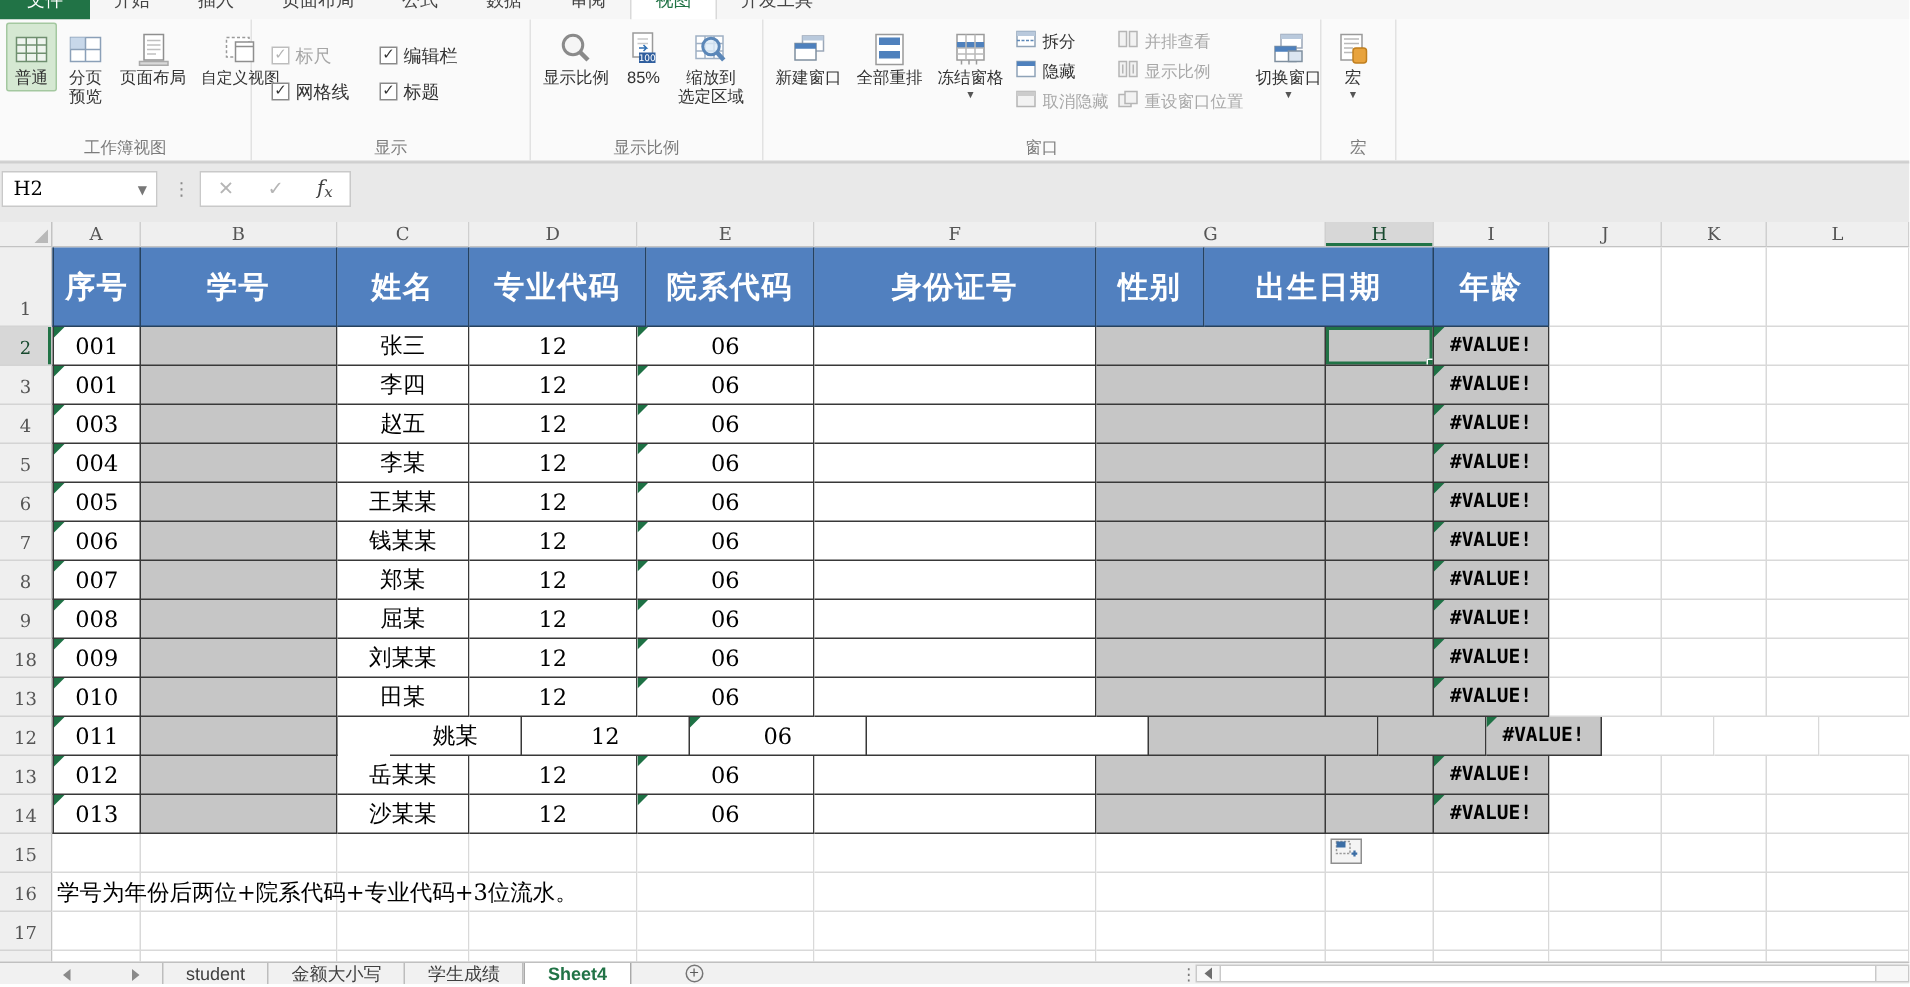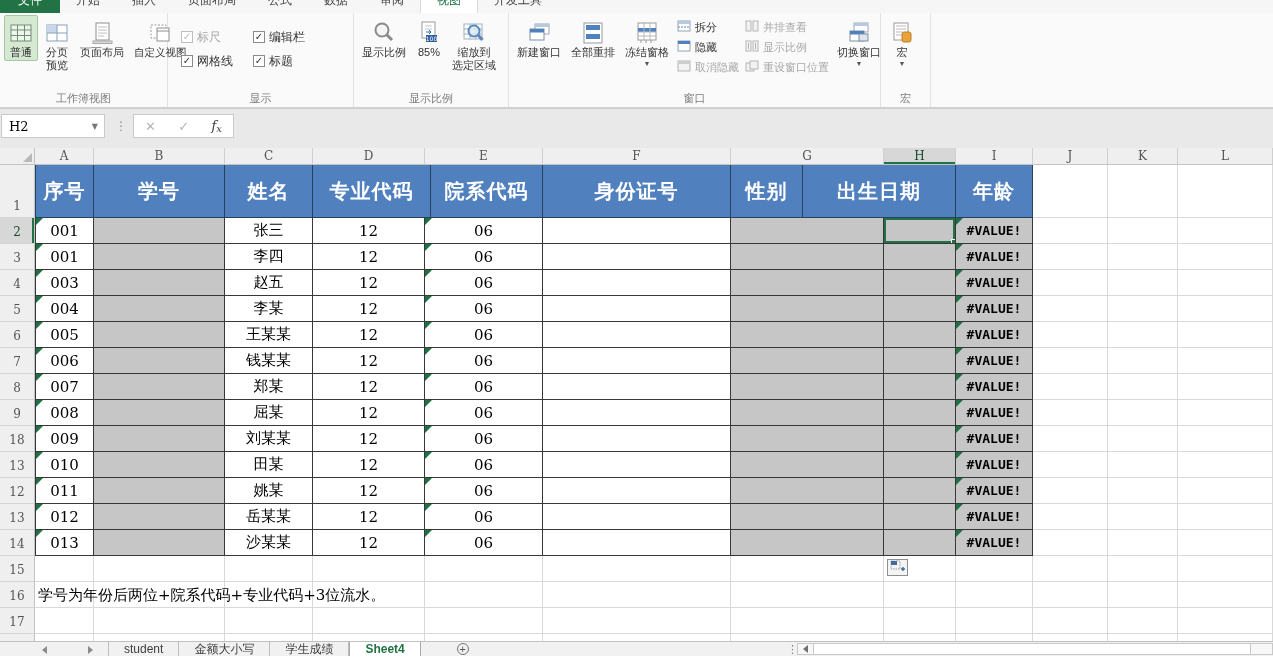--- a/index.html
+++ b/index.html
@@ -561,21 +561,21 @@
       <div class="cell tcell gray" style="width: 72px; flex: 0 0 72px;"></div>
       <div class="cell tcell gray tri err" style="width: 77px; flex: 0 0 77px;">#VALUE!</div>
       <div class="cell" style="width: 75px; flex: 0 0 75px;"></div>
       <div class="cell" style="width: 70px; flex: 0 0 70px;"></div>
       <div class="cell" style="width: 95px; flex: 0 0 95px;"></div>
     </div>
     <div class="grow" style="height: 26px;">
       <div class="rowhead">12</div>
       <div class="cell tcell tri c0" style="width: 59px; flex: 0 0 59px;">011</div>
       <div class="cell tcell gray" style="width: 131px; flex: 0 0 131px;"></div>
-      <div class="cell tcell" style="width: 88px; flex: 0 0 88px;">姚某</div>
+      <div class="cell tcell" style="width: 88px; flex: 0 0 88px; margin-left: 35px;">姚某</div>
       <div class="cell tcell" style="width: 112px; flex: 0 0 112px;">12</div>
       <div class="cell tcell tri" style="width: 118px; flex: 0 0 118px;">06</div>
       <div class="cell tcell" style="width: 188px; flex: 0 0 188px;"></div>
       <div class="cell tcell gray" style="width: 153px; flex: 0 0 153px;"></div>
       <div class="cell tcell gray" style="width: 72px; flex: 0 0 72px;"></div>
       <div class="cell tcell gray tri err" style="width: 77px; flex: 0 0 77px;">#VALUE!</div>
       <div class="cell" style="width: 75px; flex: 0 0 75px;"></div>
       <div class="cell" style="width: 70px; flex: 0 0 70px;"></div>
       <div class="cell" style="width: 95px; flex: 0 0 95px;"></div>
     </div>

